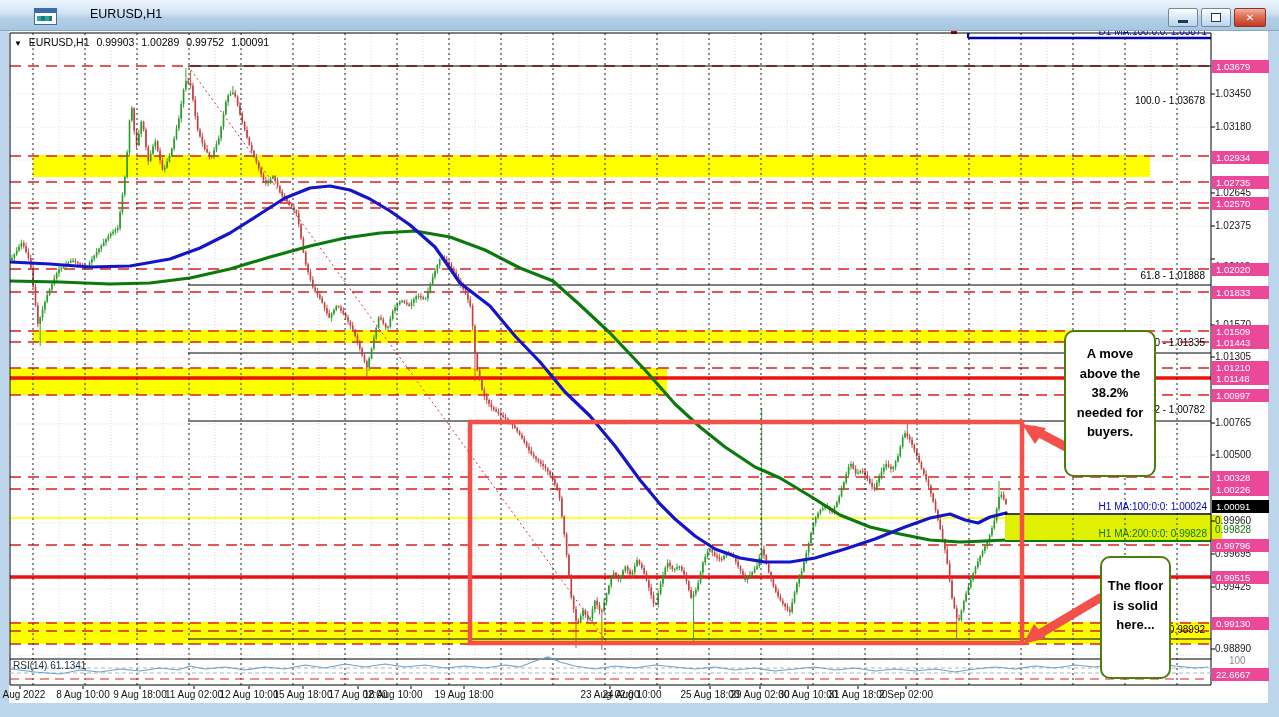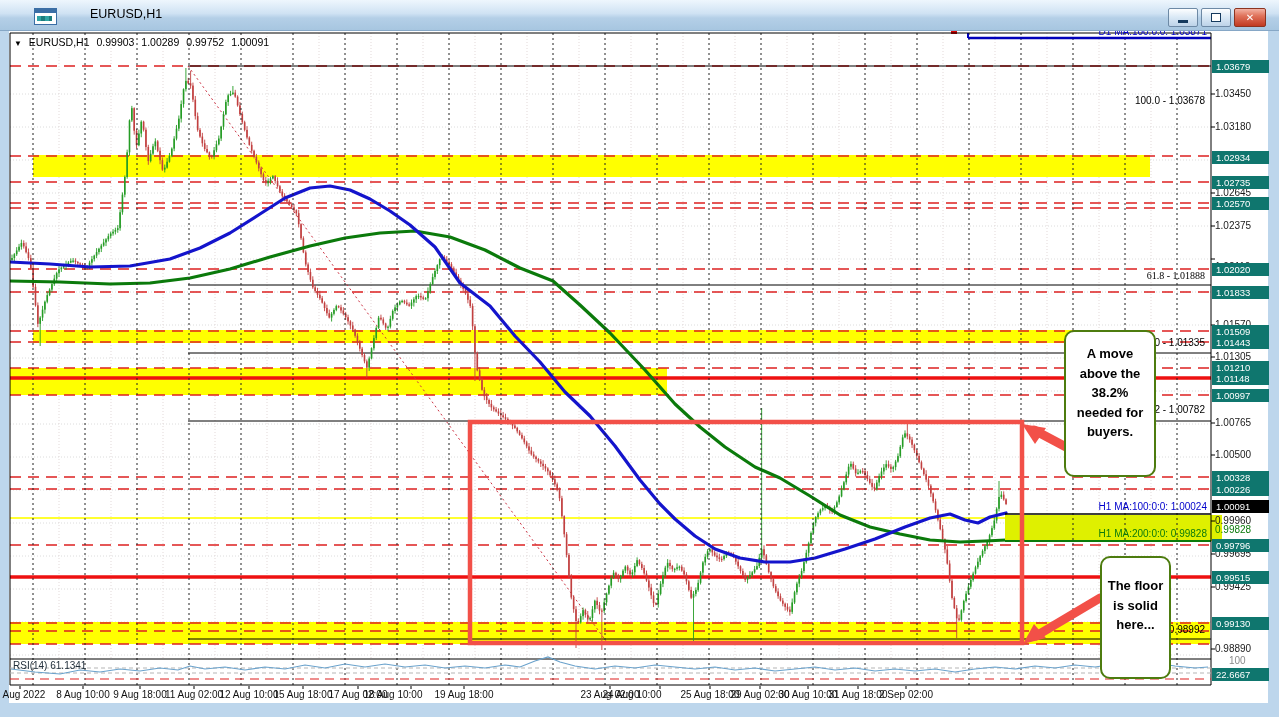--- a/index.html
+++ b/index.html
@@ -17,21 +17,21 @@
     font-size:10px;color:#153a5e;line-height:1;}
   .wbtn.close{width:30px;background:linear-gradient(#f3b3a4,#e0735c 40%,#c13a21);color:#fff;border-color:#8c3420;}
   .glyph-min{display:block;width:10px;height:3px;background:#153a5e;margin-top:8px;}
   .glyph-res{display:block;width:8px;height:7px;border:1.5px solid #153a5e;background:#fff;}
   .chart-bg{position:absolute;left:9px;top:31px;width:1259px;height:672px;background:#fff;z-index:1;}
   svg.overlay{position:absolute;left:0;top:0;z-index:5;}
   #labels{position:absolute;left:0;top:0;width:1279px;height:717px;z-index:10;pointer-events:none;}
   .lbl{position:absolute;font-size:10px;color:#111;white-space:nowrap;}
   .time-lbl{transform:translateX(-50%);}
   .tick-lbl{position:absolute;left:1215px;font-size:10px;color:#1a1a1a;white-space:nowrap;}
-  .badge{position:absolute;left:1212px;width:53px;height:13px;background:#0f766e;color:#fff;
+  .badge{position:absolute;left:1212px;width:53px;height:13px;background:#ec4899;color:#fff;
     font-size:9.5px;line-height:13px;padding-left:4px;z-index:12;white-space:nowrap;}
   .badge.black{background:#000;}
   .fib-lbl{position:absolute;right:74px;font-size:10px;color:#000;white-space:nowrap;}
   .ind{position:absolute;right:72px;font-size:10px;white-space:nowrap;}
   .ind.blue{color:#0000cc;}
   .ind.green{color:#0b7a0b;}
   .ohlc{position:absolute;left:14px;top:36px;font-size:10.5px;color:#000;z-index:11;}
   .ohlc span{margin-right:4px;}
   .rsi-lbl{position:absolute;left:13px;top:660px;font-size:10px;color:#22303c;z-index:11;}
   .gray-lbl{position:absolute;left:1229px;top:655px;font-size:10px;color:#8a8a8a;z-index:11;}
@@ -1126,21 +1126,21 @@
       <div class="badge" style="top: 372px;">1.01148</div>
       <div class="badge" style="top: 389px;">1.00997</div>
       <div class="badge" style="top: 471px;">1.00328</div>
       <div class="badge" style="top: 483px;">1.00226</div>
       <div class="badge" style="top: 539px;">0.99796</div>
       <div class="badge" style="top: 571px;">0.99515</div>
       <div class="badge" style="top: 617px;">0.99130</div>
       <div class="badge black" style="top: 500px;">1.00091</div>
       <div class="badge" style="top: 668px;">22.6667</div>
       <div class="fib-lbl" style="top: 54px; margin-top: 41px;">100.0 - 1.03678</div>
-      <div class="fib-lbl" style="top: 270px; font-family: Liberation Serif, serif;">61.8 - 1.01888</div>
+      <div class="fib-lbl" style="top: 270px;">61.8 - 1.01888</div>
       <div class="fib-lbl" style="top: 337px;">50.0 - 1.01335</div>
       <div class="fib-lbl" style="top: 404px;">38.2 - 1.00782</div>
       <div class="fib-lbl" style="top: 624px;">0.0 - 0.98992</div>
     </div>
 
   <div class="note note1">A move above the 38.2% needed for buyers.</div>
   <div class="note note2">The floor is solid here...</div>
 </div>
 
 </body></html>

